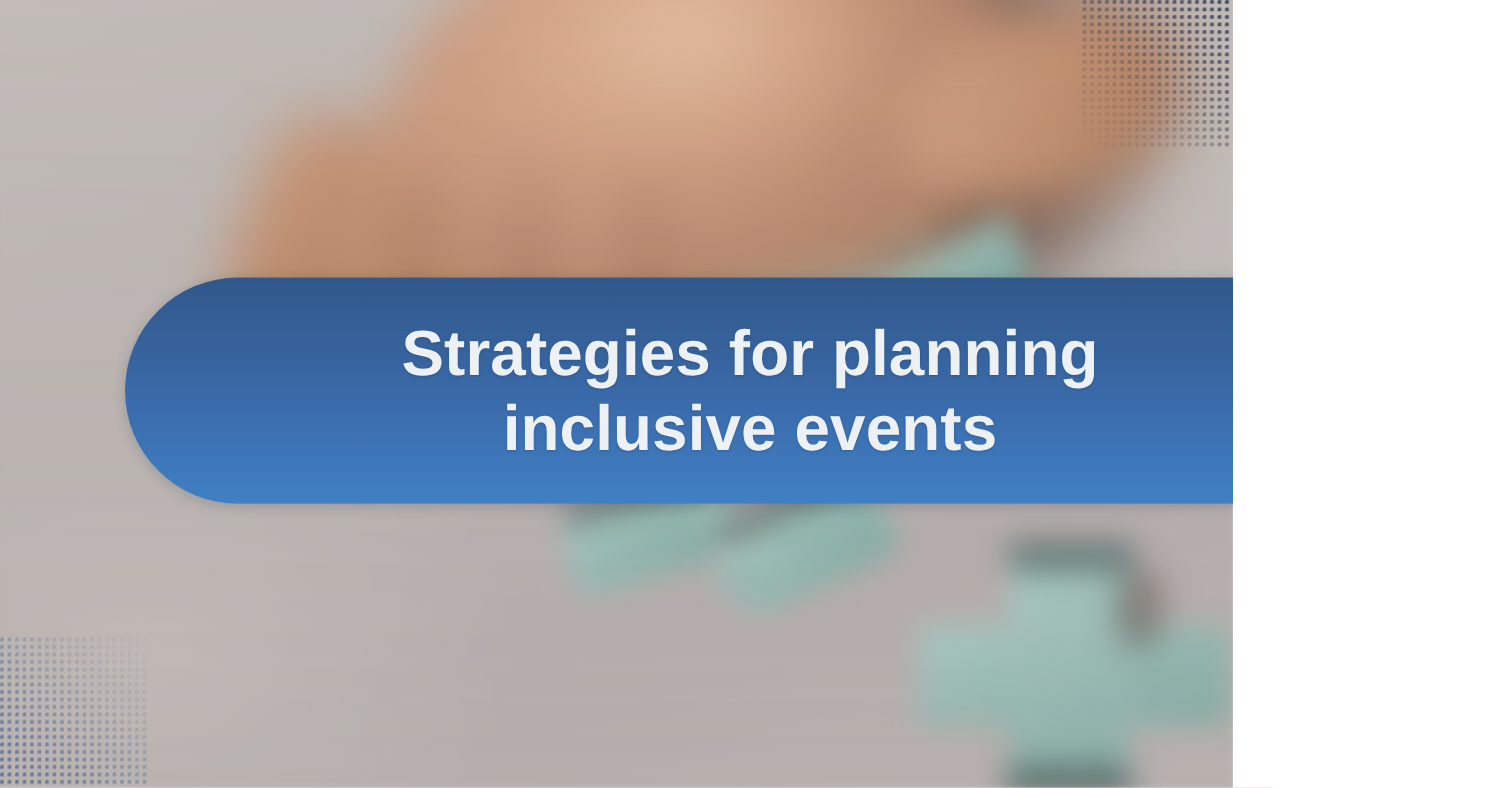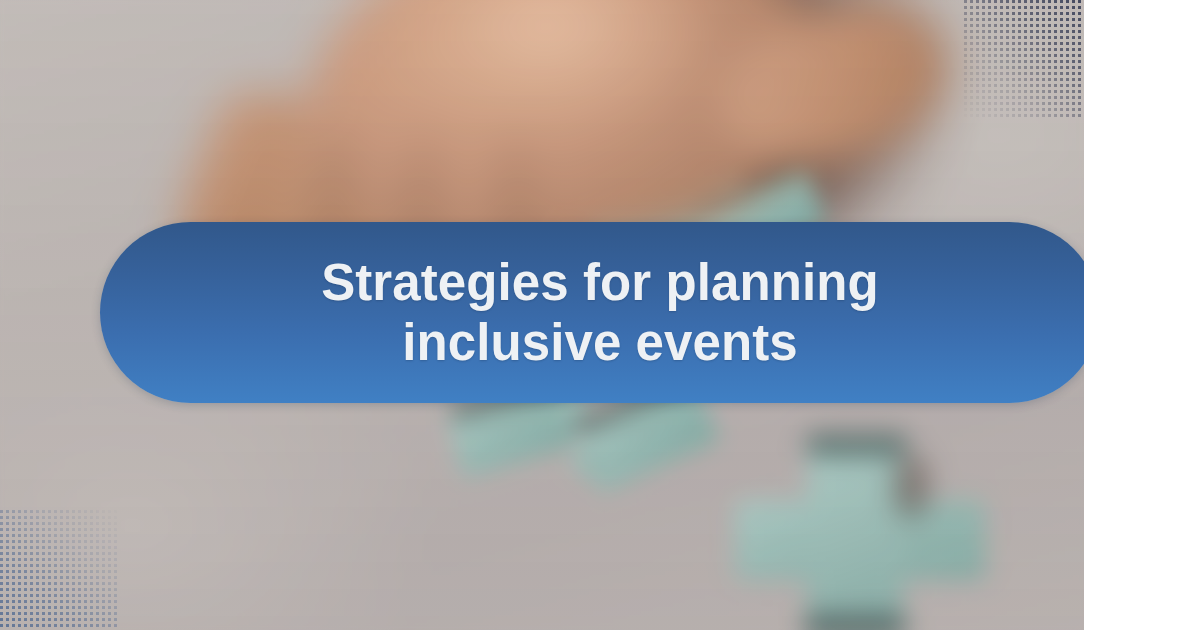--- a/index.html
+++ b/index.html
@@ -8,21 +8,21 @@
     padding: 0;
     background: #ffffff;
   }
   body {
     font-family: "Liberation Sans", sans-serif;
   }
 
   
   #banner {
     position: relative;
-    width: 1084px;
+    width: 986px;
     height: 630px;
     overflow: hidden;
     background: #b6afad;
   }
 
   
   .photo-layer {
     position: absolute;
     inset: 0;
     overflow: hidden;

